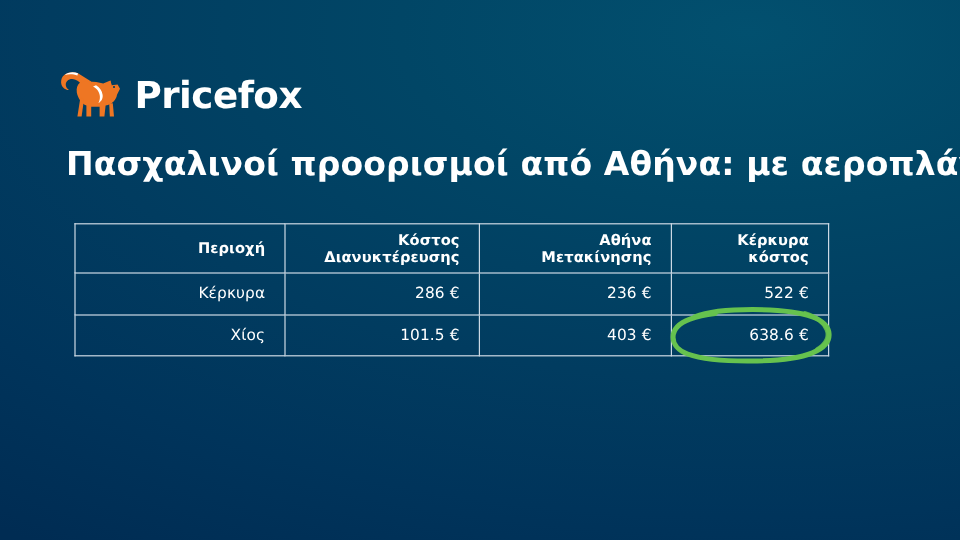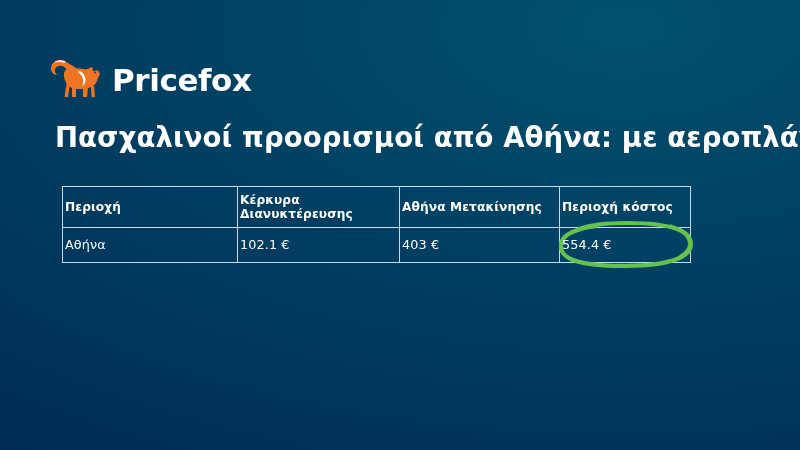--- a/index.html
+++ b/index.html
@@ -81,24 +81,24 @@
   }
   table.cost-table {
     width: 628px;
     border-collapse: collapse;
     table-layout: fixed;
     color: #ffffff;
   }
   table.cost-table th,
   table.cost-table td {
     border: 1px solid #ccd9e4;
-    text-align: left;
+    text-align: right;
     vertical-align: middle;
     background: transparent;
-    padding: 0 2px;
+    padding: 0 16px;
   }
   table.cost-table th {
     height: 41px;
     font-size: 12.2px;
     font-weight: bold;
     letter-spacing: 0.1px;
   }
   table.cost-table td {
     height: 34.5px;
     font-size: 12.8px;
@@ -188,41 +188,49 @@
     <table class="cost-table">
       <colgroup>
         <col class="col-region">
         <col class="col-stay">
         <col class="col-transfer">
         <col class="col-total">
       </colgroup>
       <thead>
         <tr>
           <th>Περιοχή</th>
-          <th>Κέρκυρα Διανυκτέρευσης</th>
+          <th>Κόστος Διανυκτέρευσης</th>
           <th>Αθήνα Μετακίνησης</th>
-          <th>Περιοχή κόστος</th>
+          <th>Κέρκυρα κόστος</th>
         </tr>
       </thead>
       <tbody>
         <tr>
-          <td>Αθήνα</td>
-          <td>102.1 €</td>
+          <td>Κέρκυρα</td>
+          <td>286 €</td>
+          <td>236 €</td>
+          <td class="total-cell">
+            <span class="cell-text">522 €</span>
+          </td>
+        </tr>
+        <tr>
+          <td>Χίος</td>
+          <td>101.5 €</td>
           <td>403 €</td>
           <td class="total-cell">
             
             <svg class="highlight-circle" viewBox="0 0 149 50" aria-hidden="true">
               <path d="M28 9
                        C 48 1, 104 1, 126 9
                        C 143 15, 146 31, 126 39
                        C 104 48, 44 48, 22 40
                        C 6 34, 5 18, 24 11
                        C 30 8.6, 38 7, 45 6.2" fill="none" stroke="#66c24e" stroke-width="4.2" stroke-linecap="round" stroke-linejoin="round"></path>
               <path d="M120 6 C 138 12, 146 26, 130 36" fill="none" stroke="#66c24e" stroke-width="3.4" stroke-linecap="round" opacity="0.85"></path>
             </svg>
-            <span class="cell-text">554.4 €</span>
+            <span class="cell-text">638.6 €</span>
           </td>
         </tr>
       </tbody>
     </table>
   </div>
 
 </div>
 
 </body></html>

